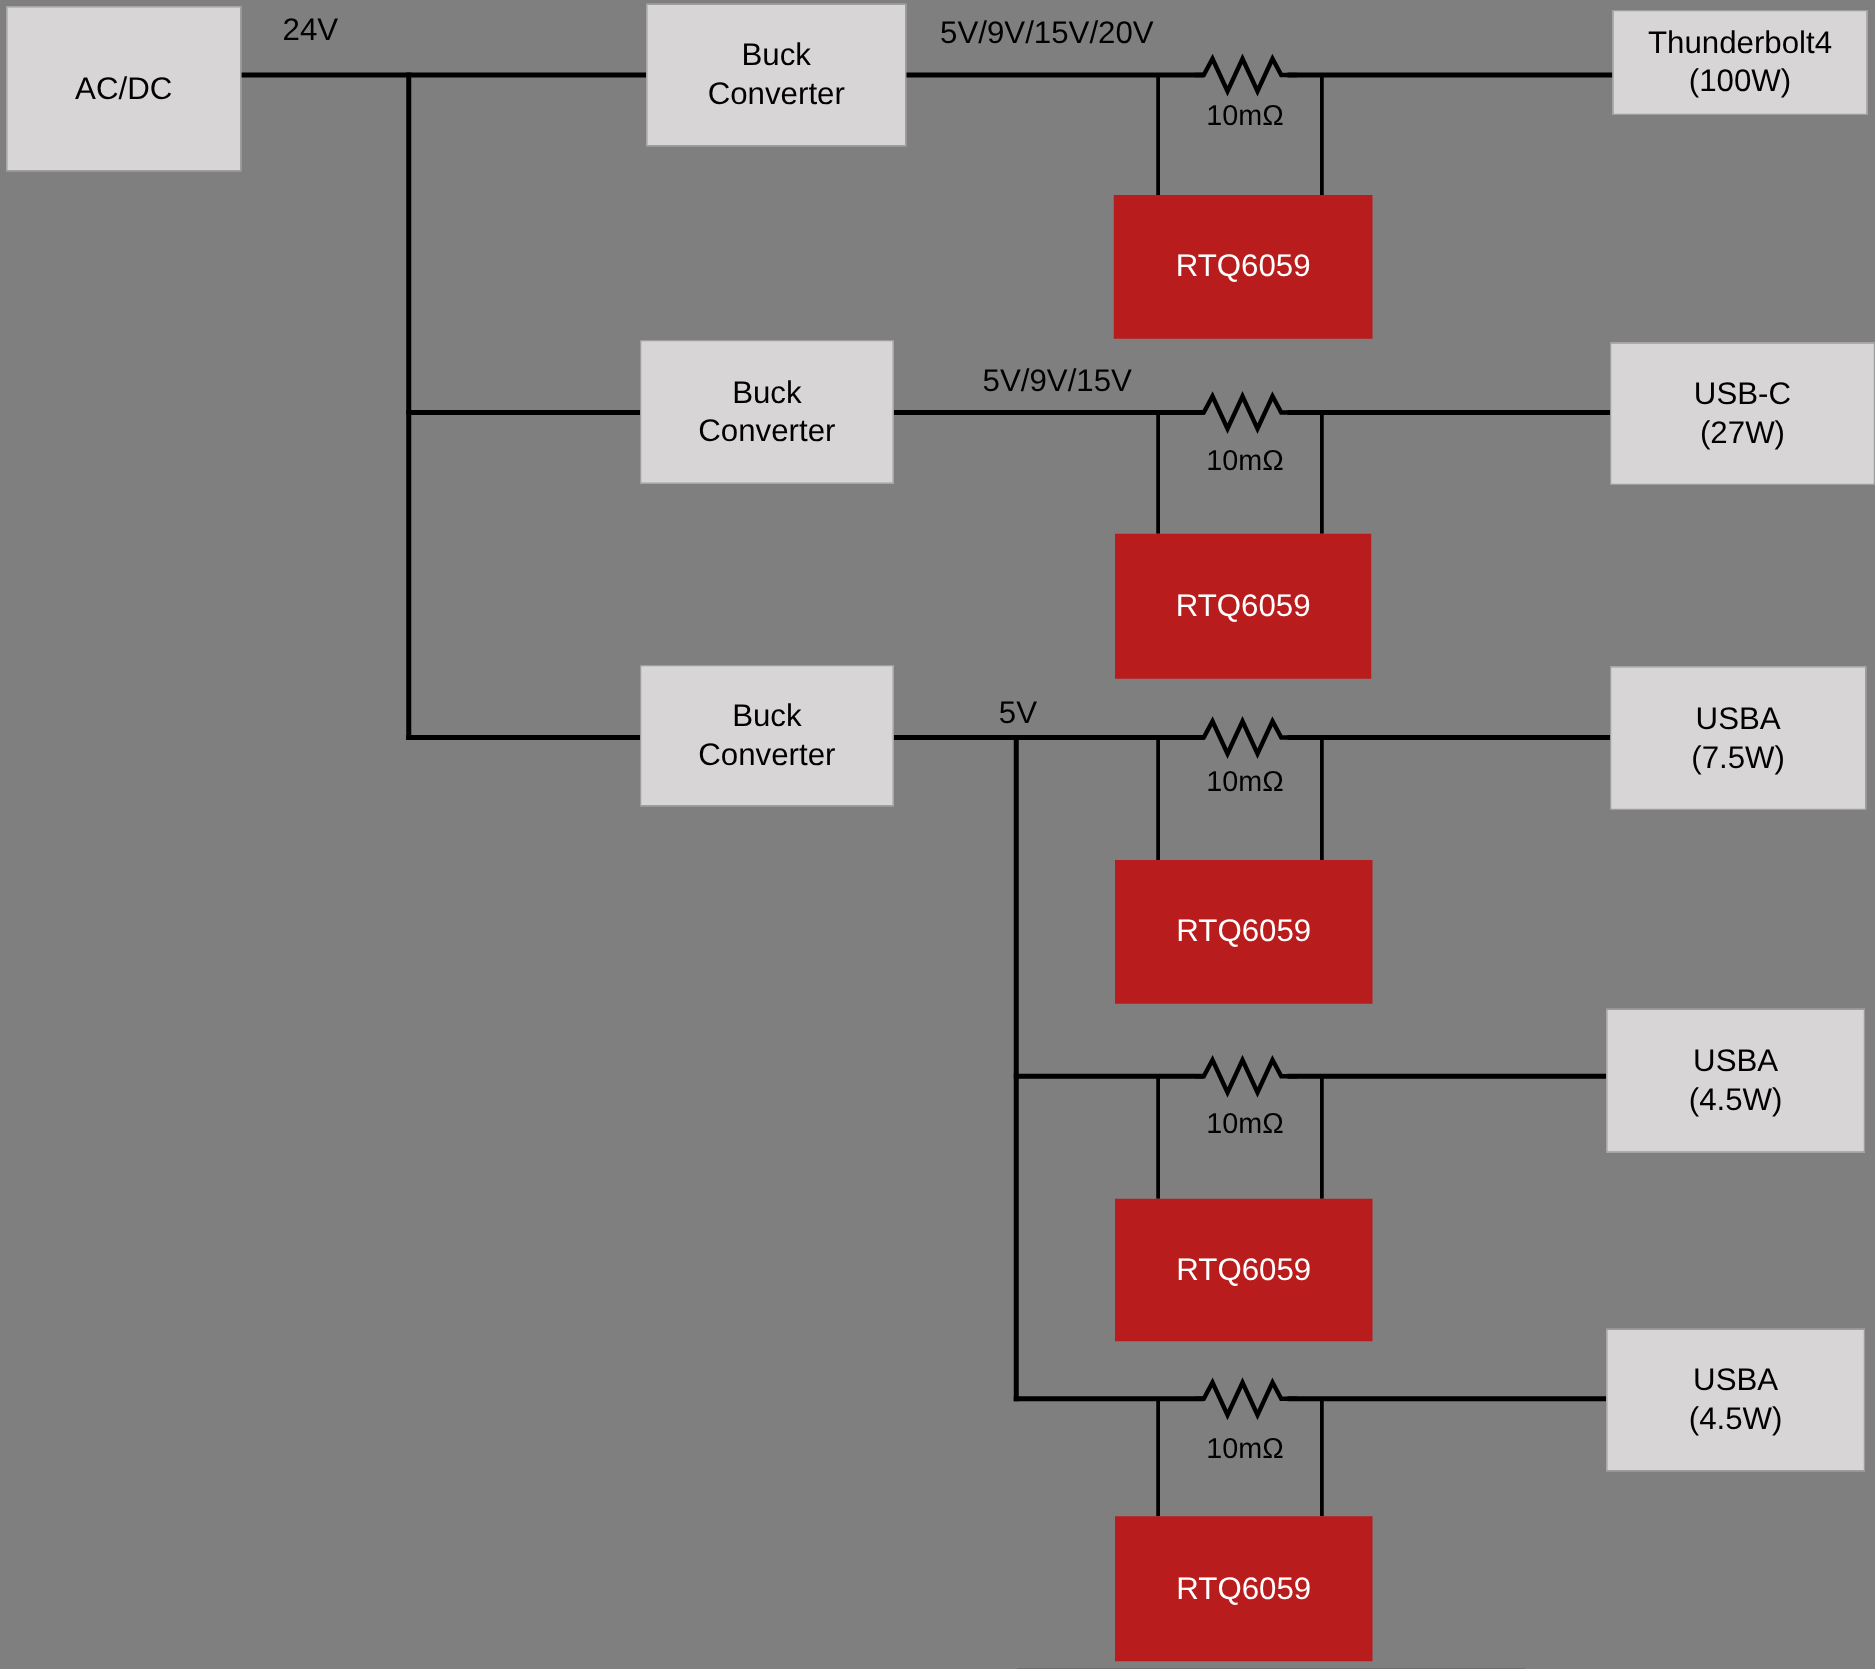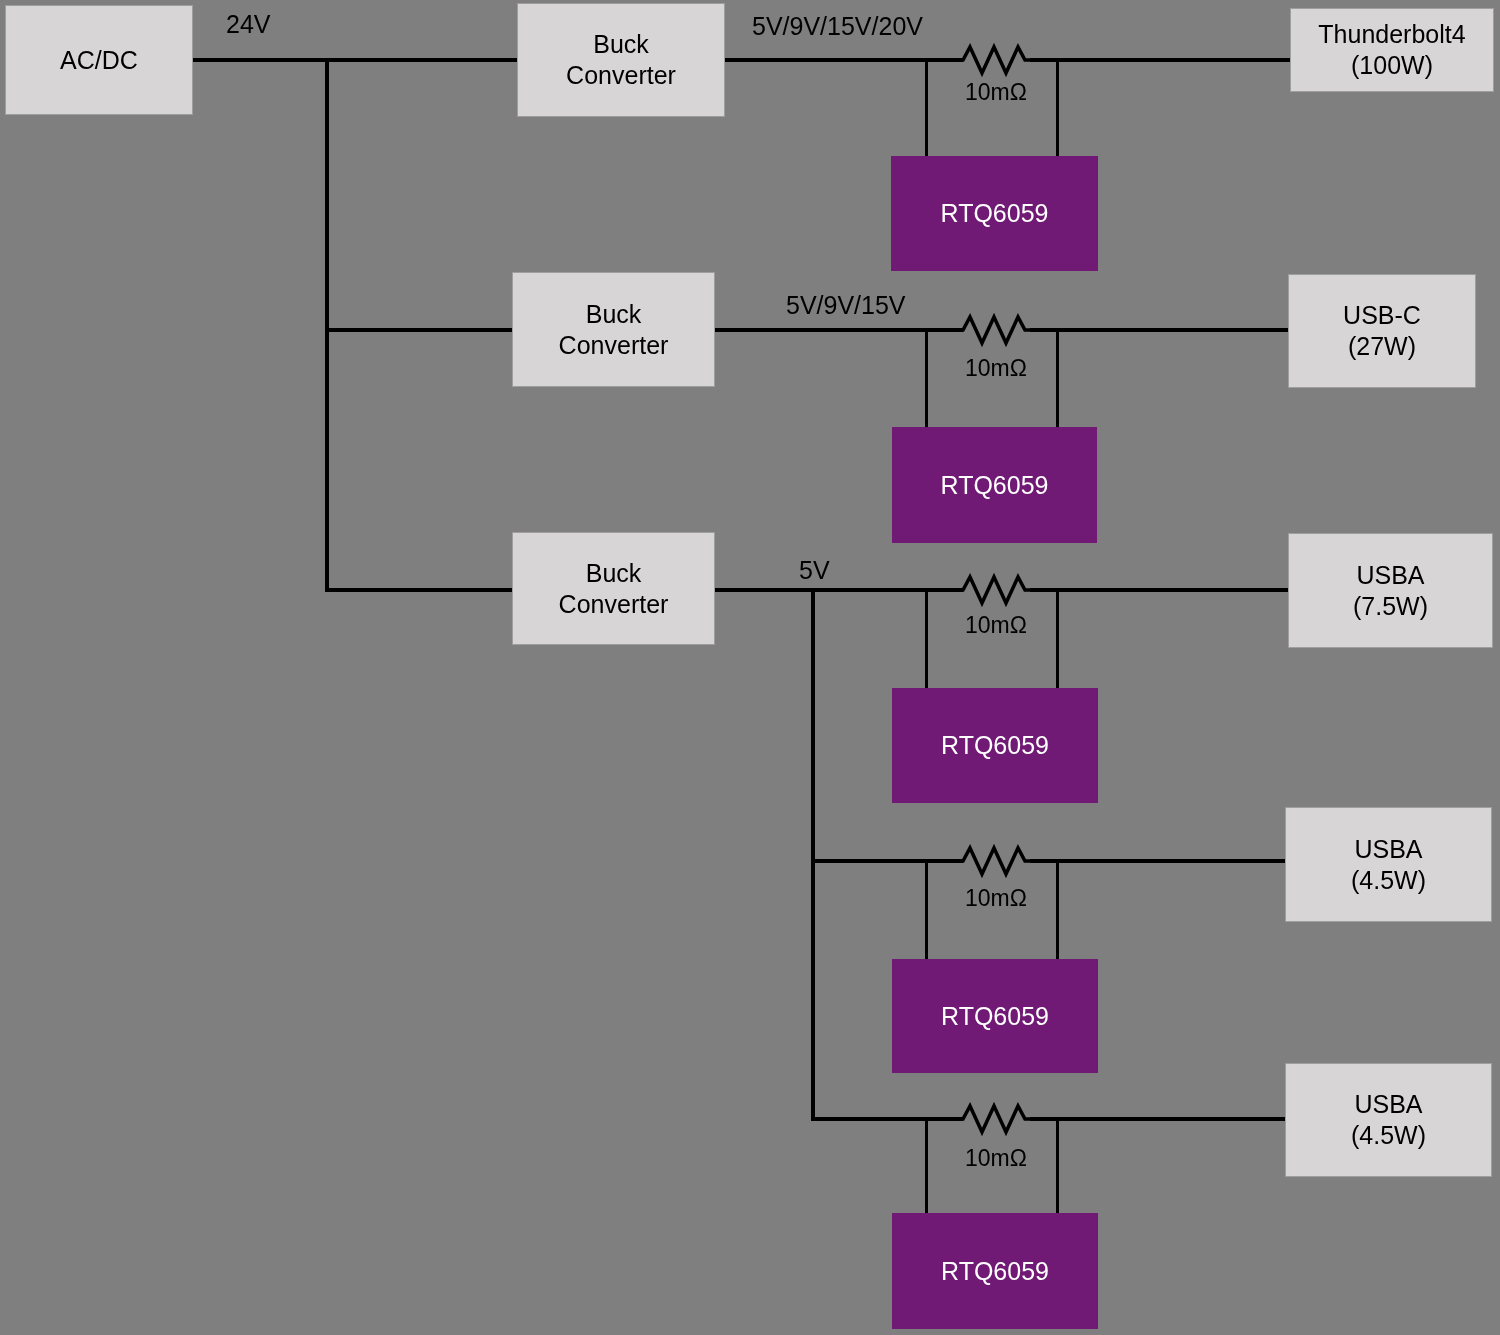--- a/index.html
+++ b/index.html
@@ -15,21 +15,21 @@
   .sense{position:absolute;width:3px;background:#000;}
   
   .block{
     position:absolute;box-sizing:border-box;
     background:#d7d5d5;border:1px solid #9e9e9e;
     display:flex;flex-direction:column;align-items:center;justify-content:center;
     font-size:25px;line-height:31px;text-align:center;
   }
   .monitor{
     position:absolute;box-sizing:border-box;
-    background:#701a75;color:#fff;
+    background:#b91c1c;color:#fff;
     display:flex;align-items:center;justify-content:center;
     font-size:25px;text-align:center;
   }
   .lbl{position:absolute;font-size:25px;white-space:nowrap;}
   .lbl.center{text-align:left;}
   .shunt-lbl{position:absolute;font-size:23px;width:110px;text-align:center;white-space:nowrap;}
   .res{position:absolute;width:82px;height:36px;}
   .res svg{display:block;width:82px;height:36px;}
 </style>
 </head>
@@ -86,42 +86,42 @@
     <svg viewBox="0 0 82 36">
       <polyline points="0,18 7,18 14,5 26,31 38,5 50,31 62,5 69,18 82,18" fill="none" stroke="#000" stroke-width="3.5"></polyline>
     </svg>
   </div>
   <div class="res" style="left:956px;top:1101px;">
     <svg viewBox="0 0 82 36">
       <polyline points="0,18 7,18 14,5 26,31 38,5 50,31 62,5 69,18 82,18" fill="none" stroke="#000" stroke-width="3.5"></polyline>
     </svg>
   </div>
 
-  <div class="block" style="left:5px;top:5px;width:188px;height:110px;">
+  <div class="block" style="left:5px;top:5px;width:188px;height:132px;">
     <span>AC/DC</span>
   </div>
 
   <div class="block" style="left:517px;top:3px;width:208px;height:114px;">
     <span>Buck</span>
     <span>Converter</span>
   </div>
   <div class="block" style="left:512px;top:272px;width:203px;height:115px;">
     <span>Buck</span>
     <span>Converter</span>
   </div>
   <div class="block" style="left:512px;top:532px;width:203px;height:113px;">
     <span>Buck</span>
     <span>Converter</span>
   </div>
 
   <div class="block" style="left:1290px;top:8px;width:204px;height:84px;">
     <span>Thunderbolt4</span>
     <span>(100W)</span>
   </div>
-  <div class="block" style="left:1288px;top:274px;width:188px;height:114px;">
+  <div class="block" style="left:1288px;top:274px;width:212px;height:114px;">
     <span>USB-C</span>
     <span>(27W)</span>
   </div>
   <div class="block" style="left:1288px;top:533px;width:205px;height:115px;">
     <span>USBA</span>
     <span>(7.5W)</span>
   </div>
   <div class="block" style="left:1285px;top:807px;width:207px;height:115px;">
     <span>USBA</span>
     <span>(4.5W)</span>

